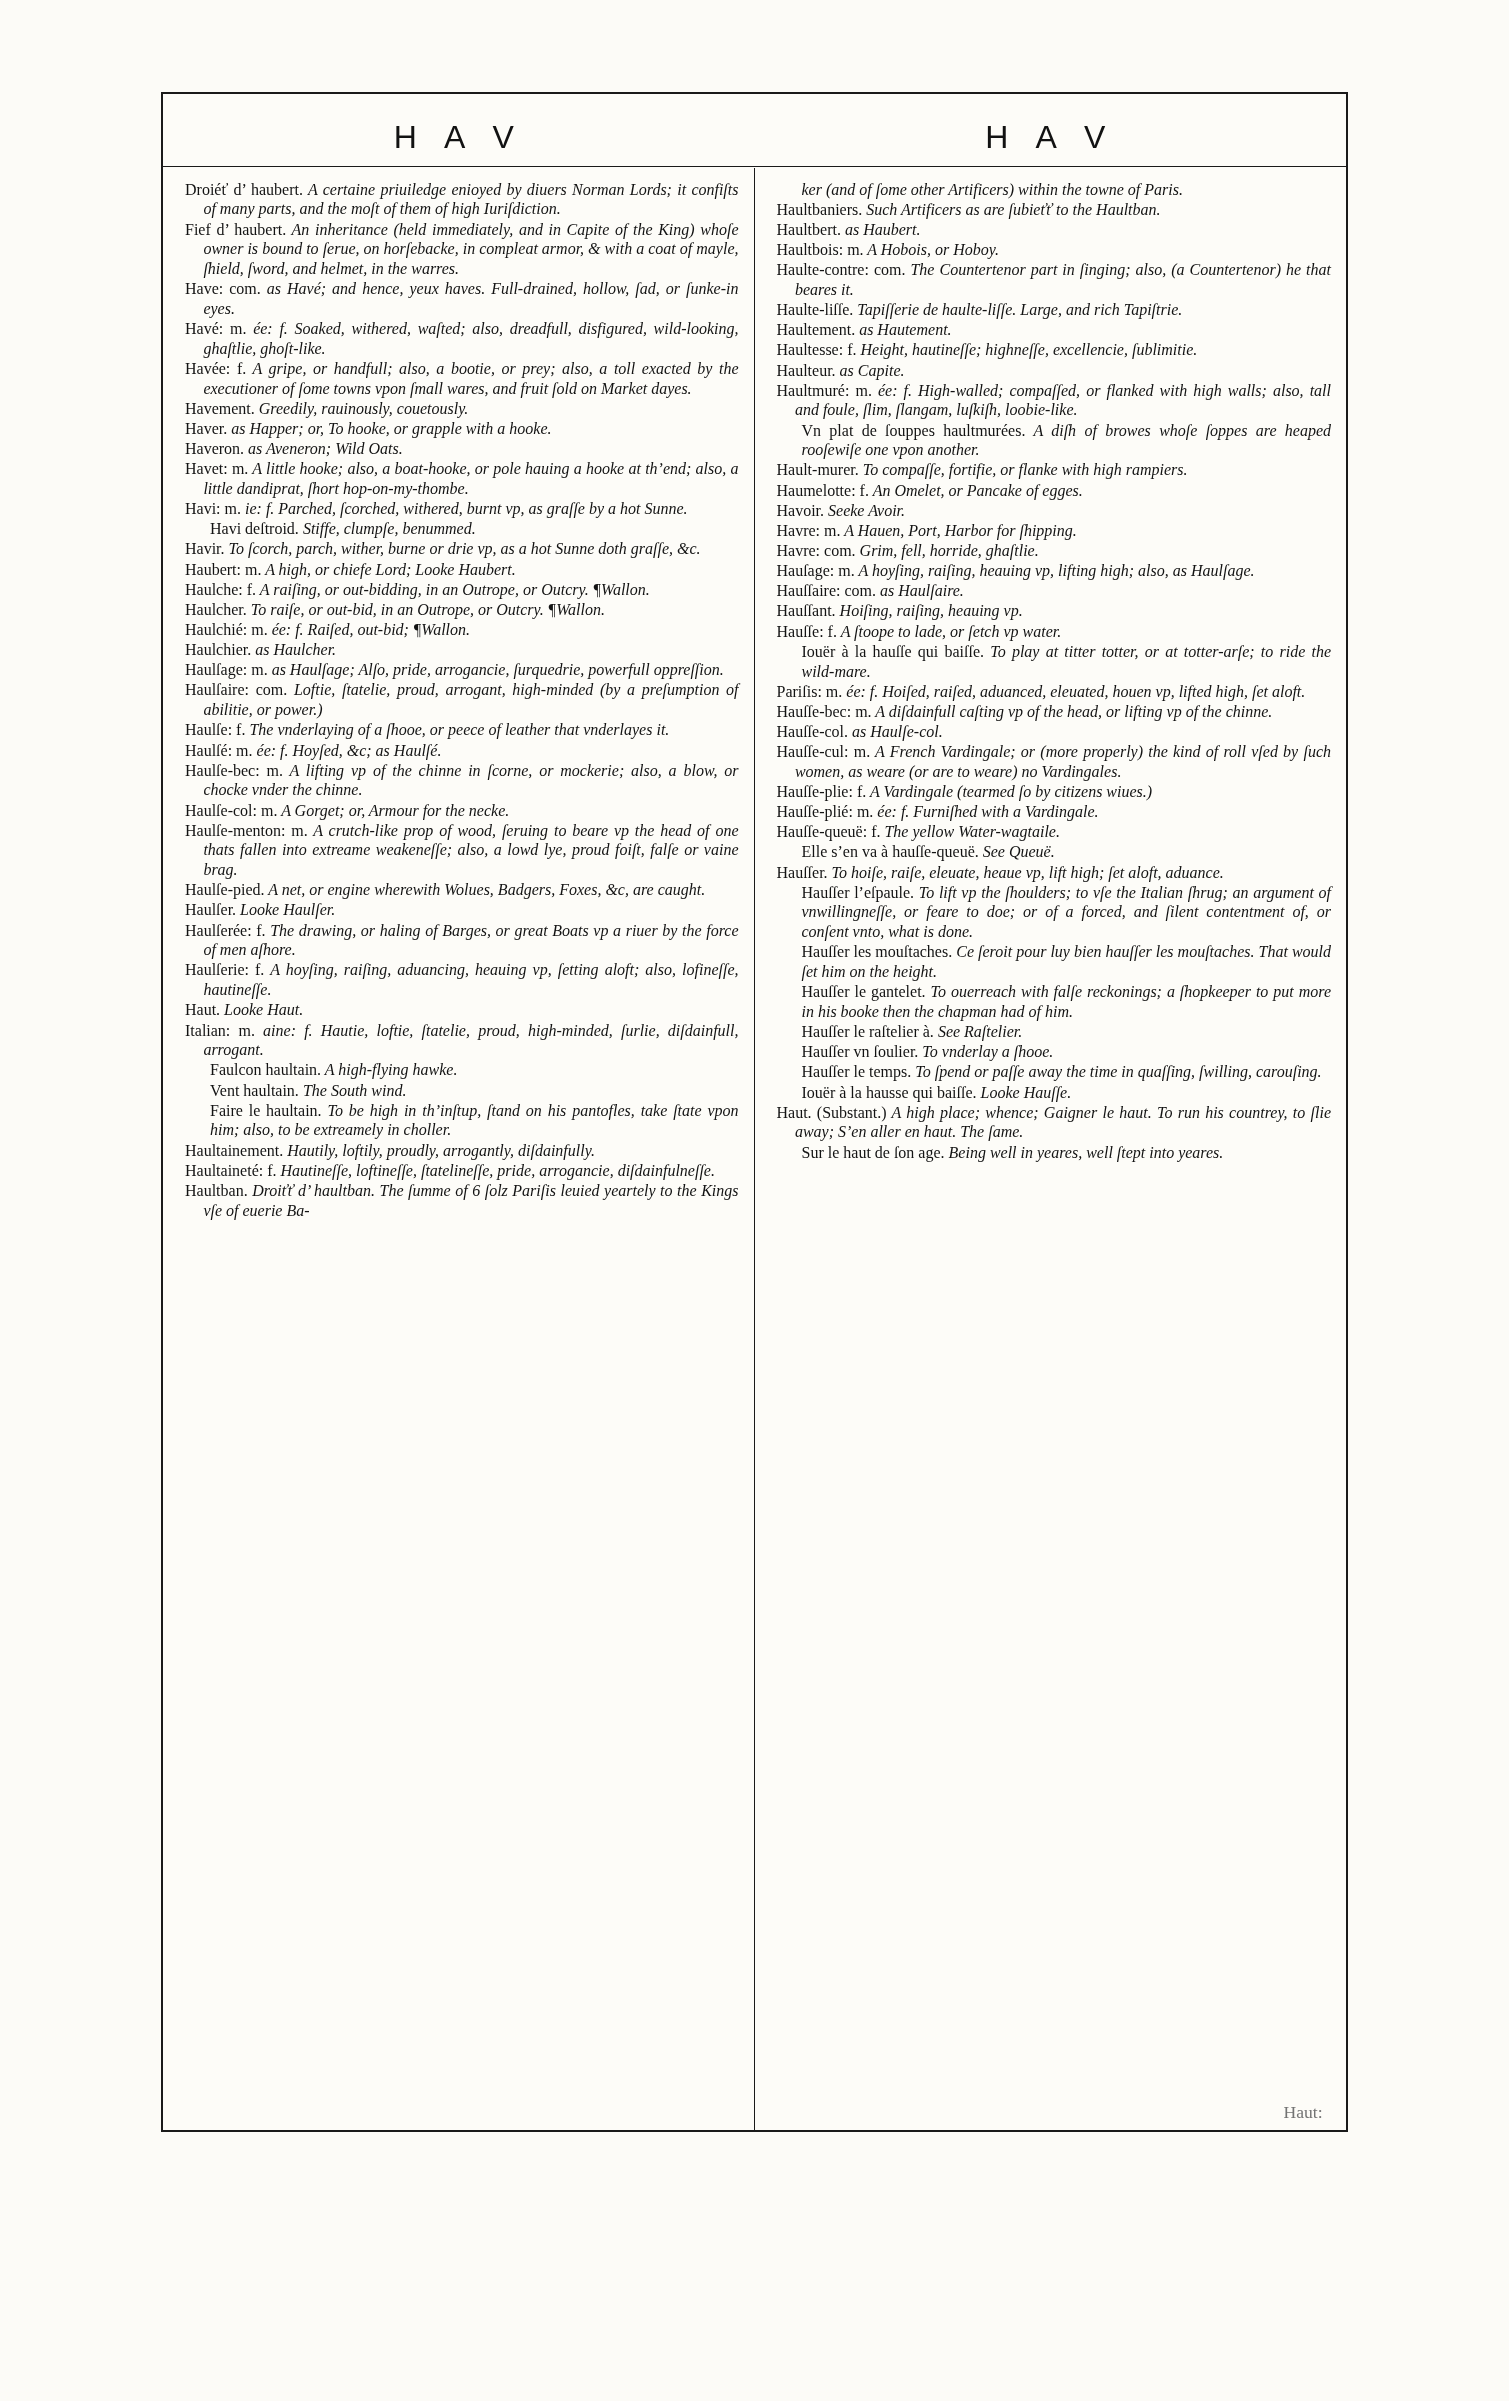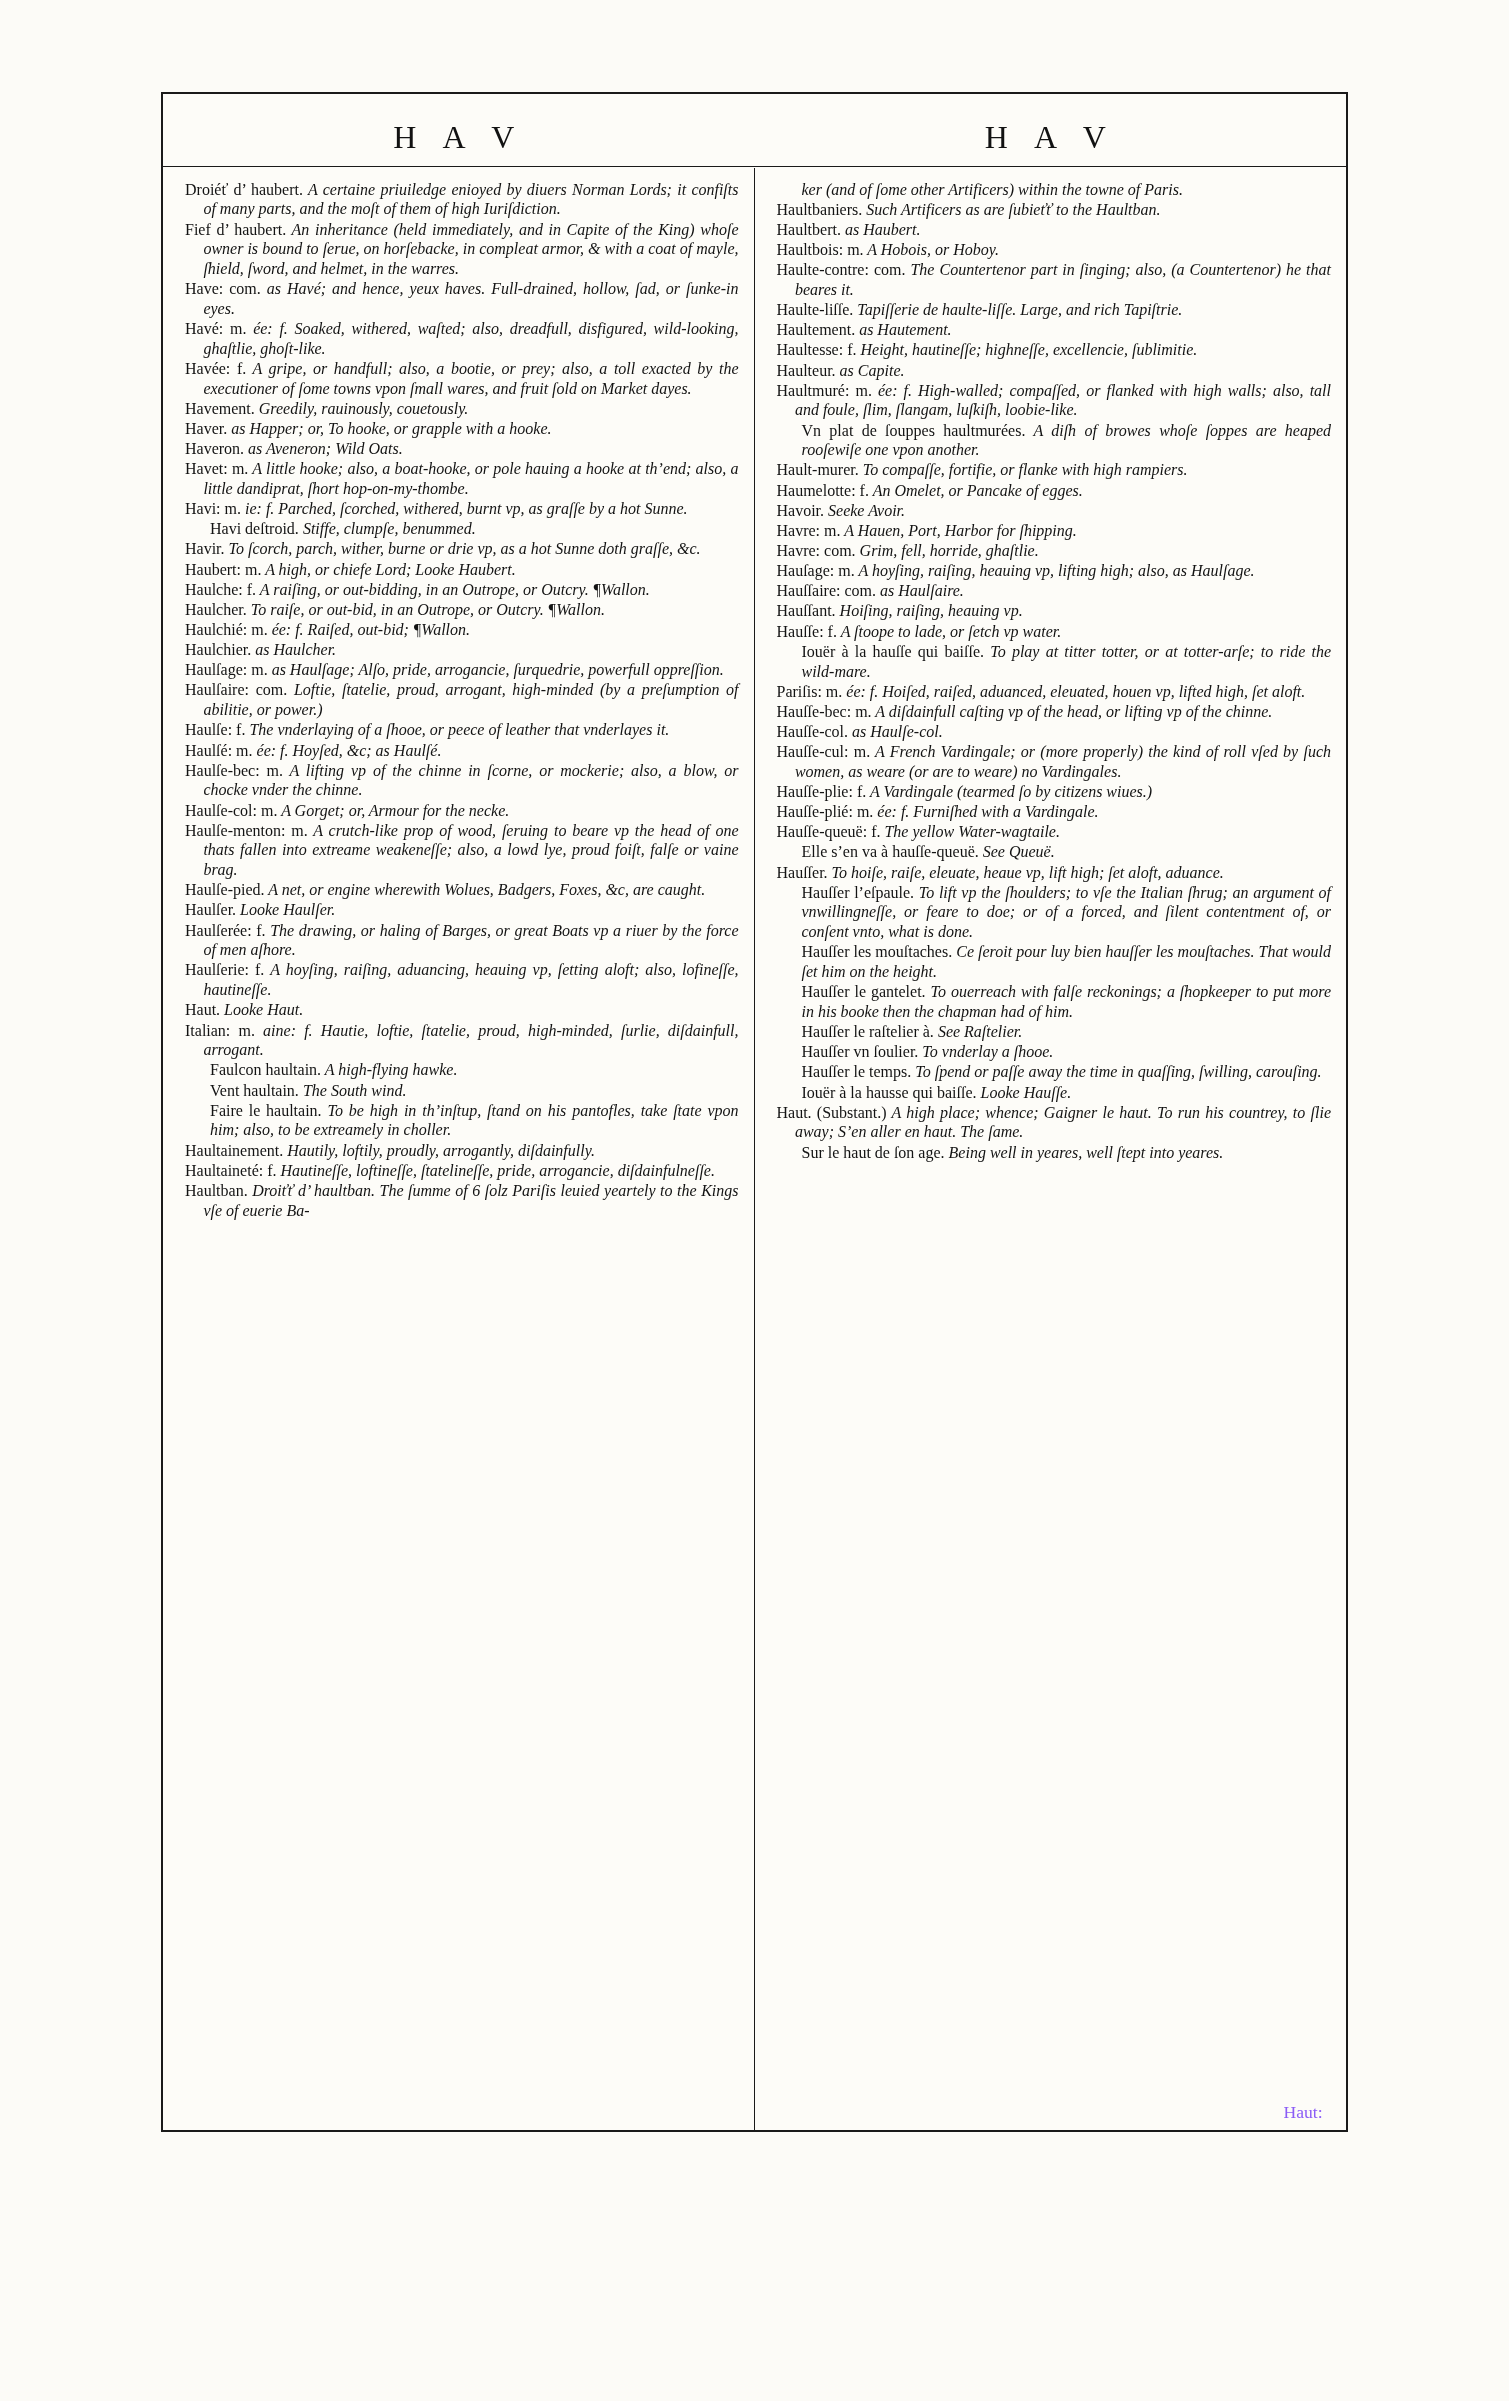--- a/index.html
+++ b/index.html
@@ -41,21 +41,21 @@
     height: 72px;
     display: flex;
   }
   .running-heads > div {
     flex: 1 1 50%;
     display: flex;
     align-items: center;
     justify-content: center;
     font-size: 32px;
     letter-spacing: 10px;
-    font-family: Liberation Serif, serif;
+    font-family: Liberation Sans, sans-serif;
     color: #121212;
     padding-top: 15px;
   }
   .head-rule {
     position: absolute;
     left: 0;
     top: 72px;
     width: 100%;
     height: 0;
     border-top: 1.7px solid #1a1a1a;
@@ -95,21 +95,21 @@
     font-style: normal;
   }
   .it {
     font-style: italic;
   }
   .catchword {
     position: absolute;
     right: 23.4px;
     bottom: 6.7px;
     font-size: 17.6px;
-    color: #8b5cf6;
+    color: #737373;
     margin-top: 36px;
   }
   .col-inner {
     
   }
 </style>
 </head>
 <body>
 
 <div class="scan"></div>

